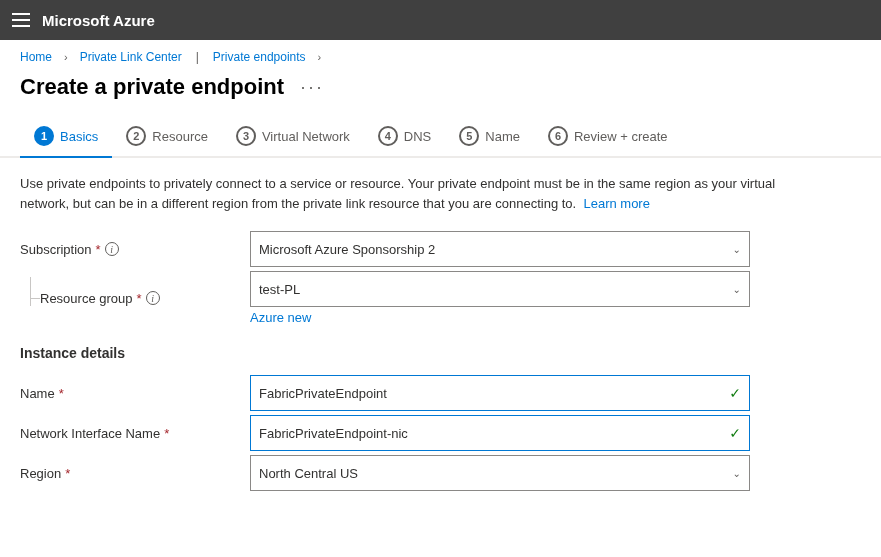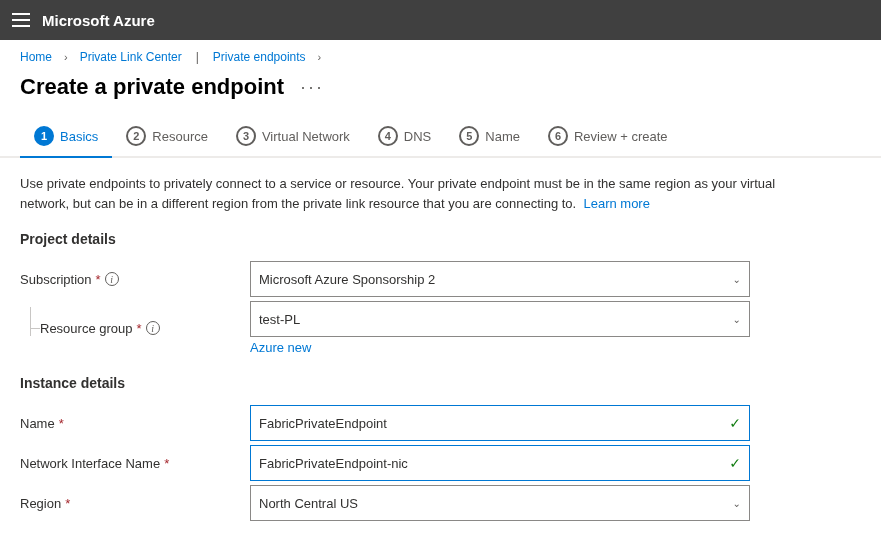--- a/index.html
+++ b/index.html
@@ -240,21 +240,20 @@
   </div>
 
 <div class="main-content">
 
   <p class="description-text">
     <span>Use private endpoints to privately connect to a service or resource. Your private endpoint must be in the same region as your virtual network, but can be in a different region from the private link resource that you are connecting to.</span>
     &nbsp;<a>Learn more</a>
   </p>
 
   <div class="form-section">
-    <div class="section-heading">Project details</div>
 
     <div class="form-row">
       <div class="form-label-col">
         <span>Subscription</span>
         <span class="required-star">*</span>
         <span class="info-icon">i</span>
       </div>
       <div class="form-control-col">
         <div class="select-box">
           <span>Microsoft Azure Sponsorship 2</span>

